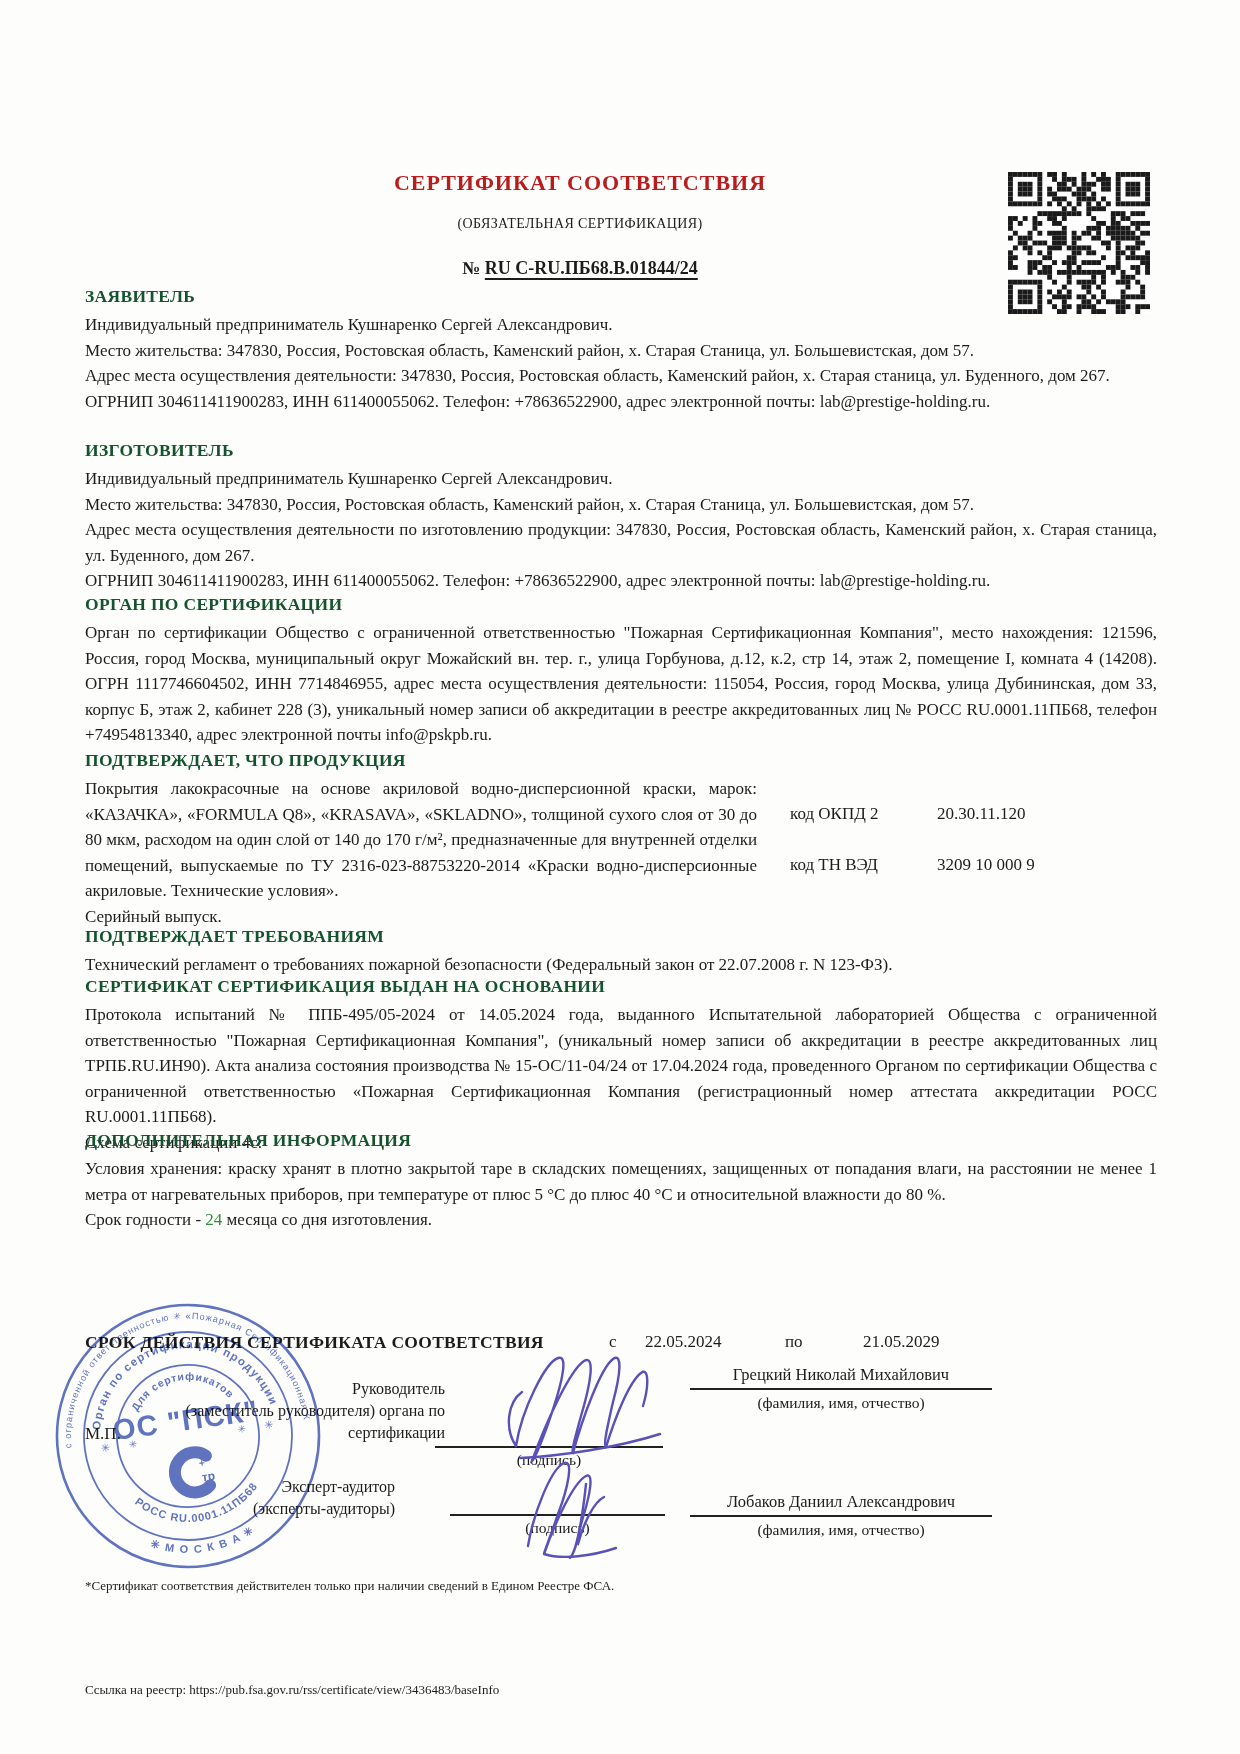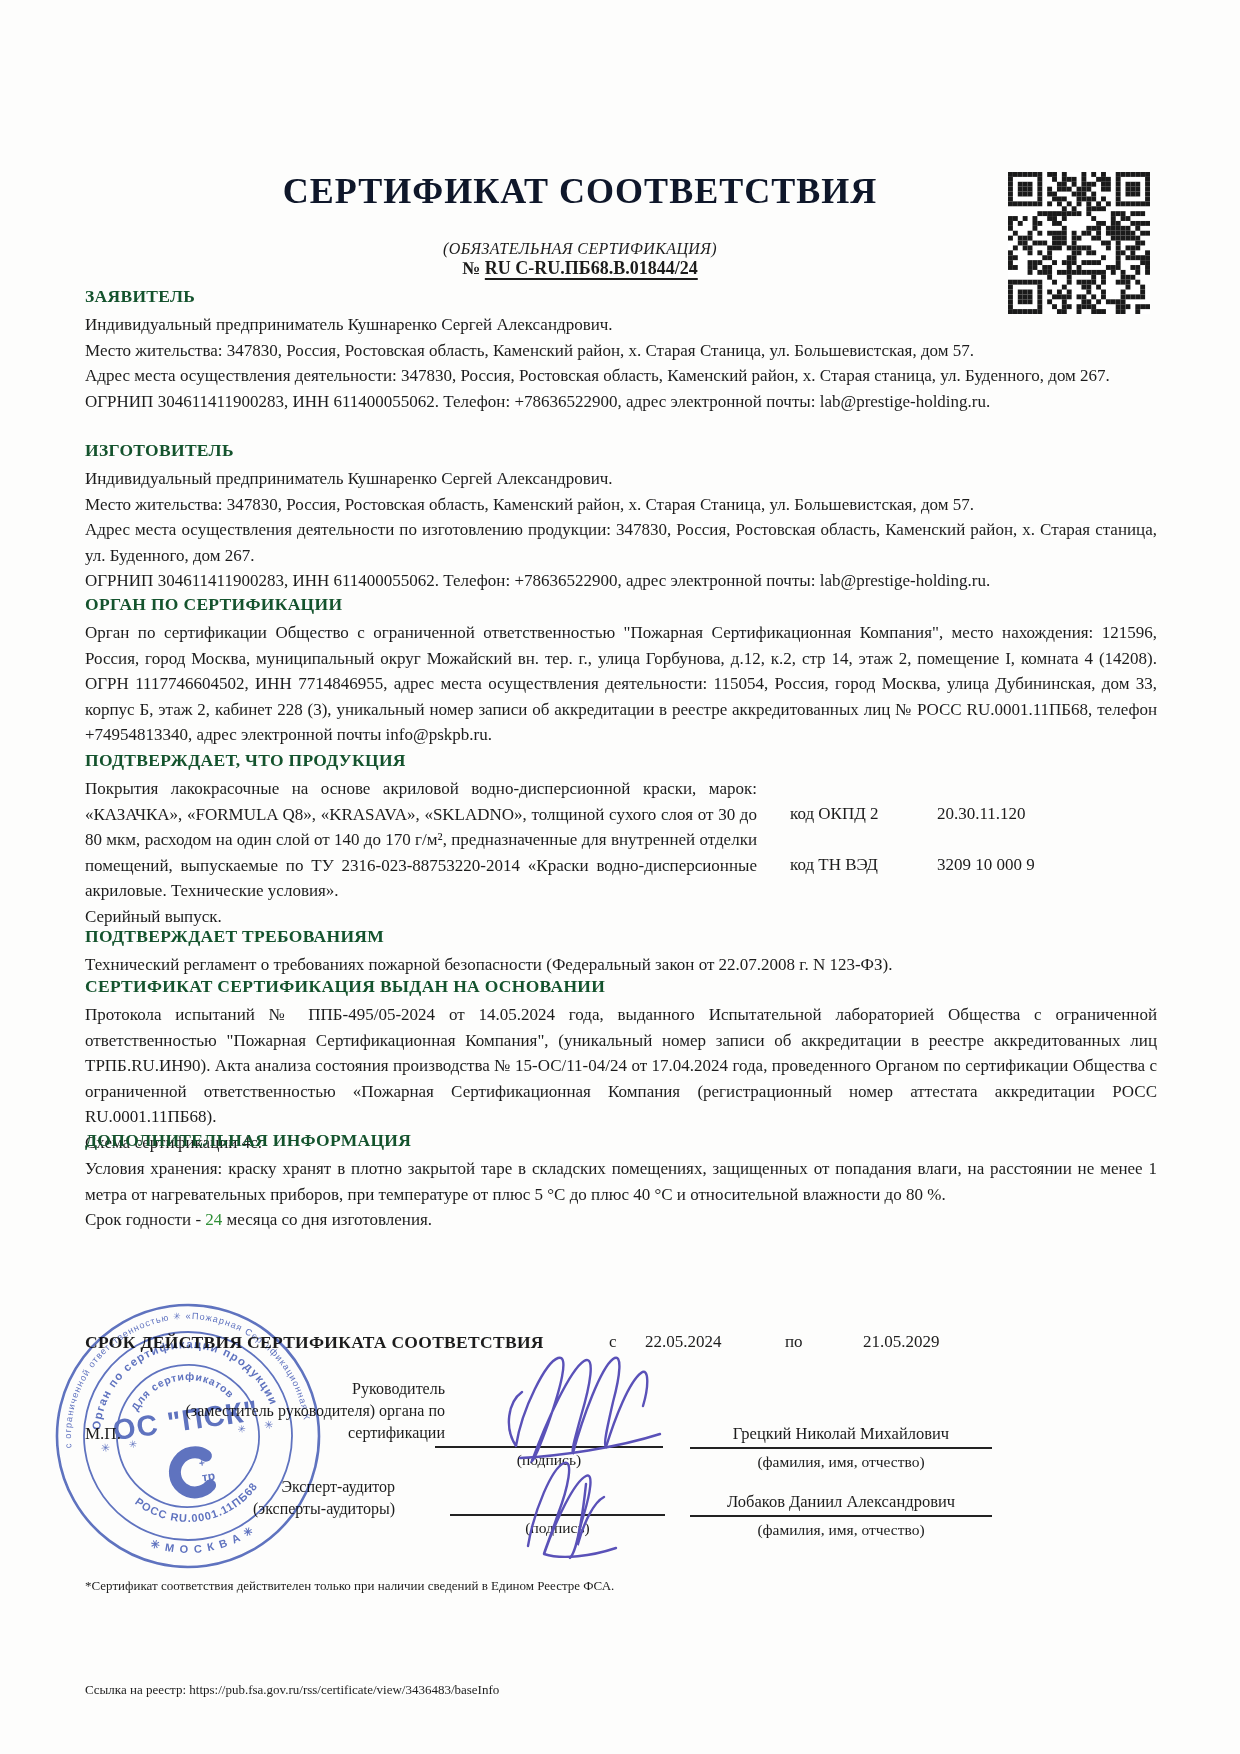--- a/index.html
+++ b/index.html
@@ -2,22 +2,22 @@
 <html><head>
 <meta charset="utf-8">
 <style>
   html,body{margin:0;padding:0;background:#e8e8e8;}
   .page{
     position:relative; width:1240px; height:1754px; background:#fdfdfc;
     font-family:"Liberation Serif", serif; color:#1c1c1c; overflow:hidden;
     margin:0 auto;
   }
   .headblock{position:absolute; left:85px; width:990px; text-align:center;}
-  .title{top:170px; font-size:36px; font-weight:bold; letter-spacing:1px; color:#0f172a;}
-  .subtitle{top:240px; font-size:16px; letter-spacing:.4px;font-style:italic;}
+  .title{top:170px; font-size:22px; font-weight:bold; letter-spacing:1px; color:#b91c1c;}
+  .subtitle{top:216px; font-size:14px; letter-spacing:.4px;}
   .cert-no{top:258px; font-size:18px; font-weight:bold;}
   .cert-no .u{text-decoration:underline; text-decoration-thickness:2px; text-underline-offset:4px;}
   .sec{position:absolute; left:85px; width:1072px;}
   .h{font-weight:bold; font-size:17.5px; letter-spacing:.3px; color:#14532d; margin-bottom:5px;}
   .p{font-size:17px; line-height:25.5px; text-align:justify;}
   .desc{width:672px;}
   .codelbl,.codeval{position:absolute; font-size:17px; white-space:nowrap;}
   .codeval{font-weight:normal;}
   .validity{position:absolute; left:85px; top:1332px; width:1072px; height:30px;}
   .validity span{position:absolute; font-size:17px; white-space:nowrap;}
@@ -536,21 +536,21 @@
   <div class="rolebox" style="left:100px; top:1378px; width:345px;">
     <div>Руководитель</div>
     <div>(заместитель руководителя) органа по</div>
     <div>сертификации</div>
   </div>
   <div class="mp">М.П.</div>
 
   <div class="sigline" style="left:435px; top:1446px; width:228px;">
     <span class="cap">(подпись)</span>
   </div>
-  <div class="namebox" style="left:690px; top:1424px; width:302px;">
+  <div class="namebox" style="left:690px; top:1365px; width:302px;">
     <span class="n">Грецкий Николай Михайлович</span>
     <span class="cap">(фамилия, имя, отчество)</span>
   </div>
 
   <div class="rolebox" style="left:170px; top:1476px; width:225px;">
     <div>Эксперт-аудитор</div>
     <div>(эксперты-аудиторы)</div>
   </div>
   <div class="sigline" style="left:450px; top:1514px; width:215px;">
     <span class="cap">(подпись)</span>

